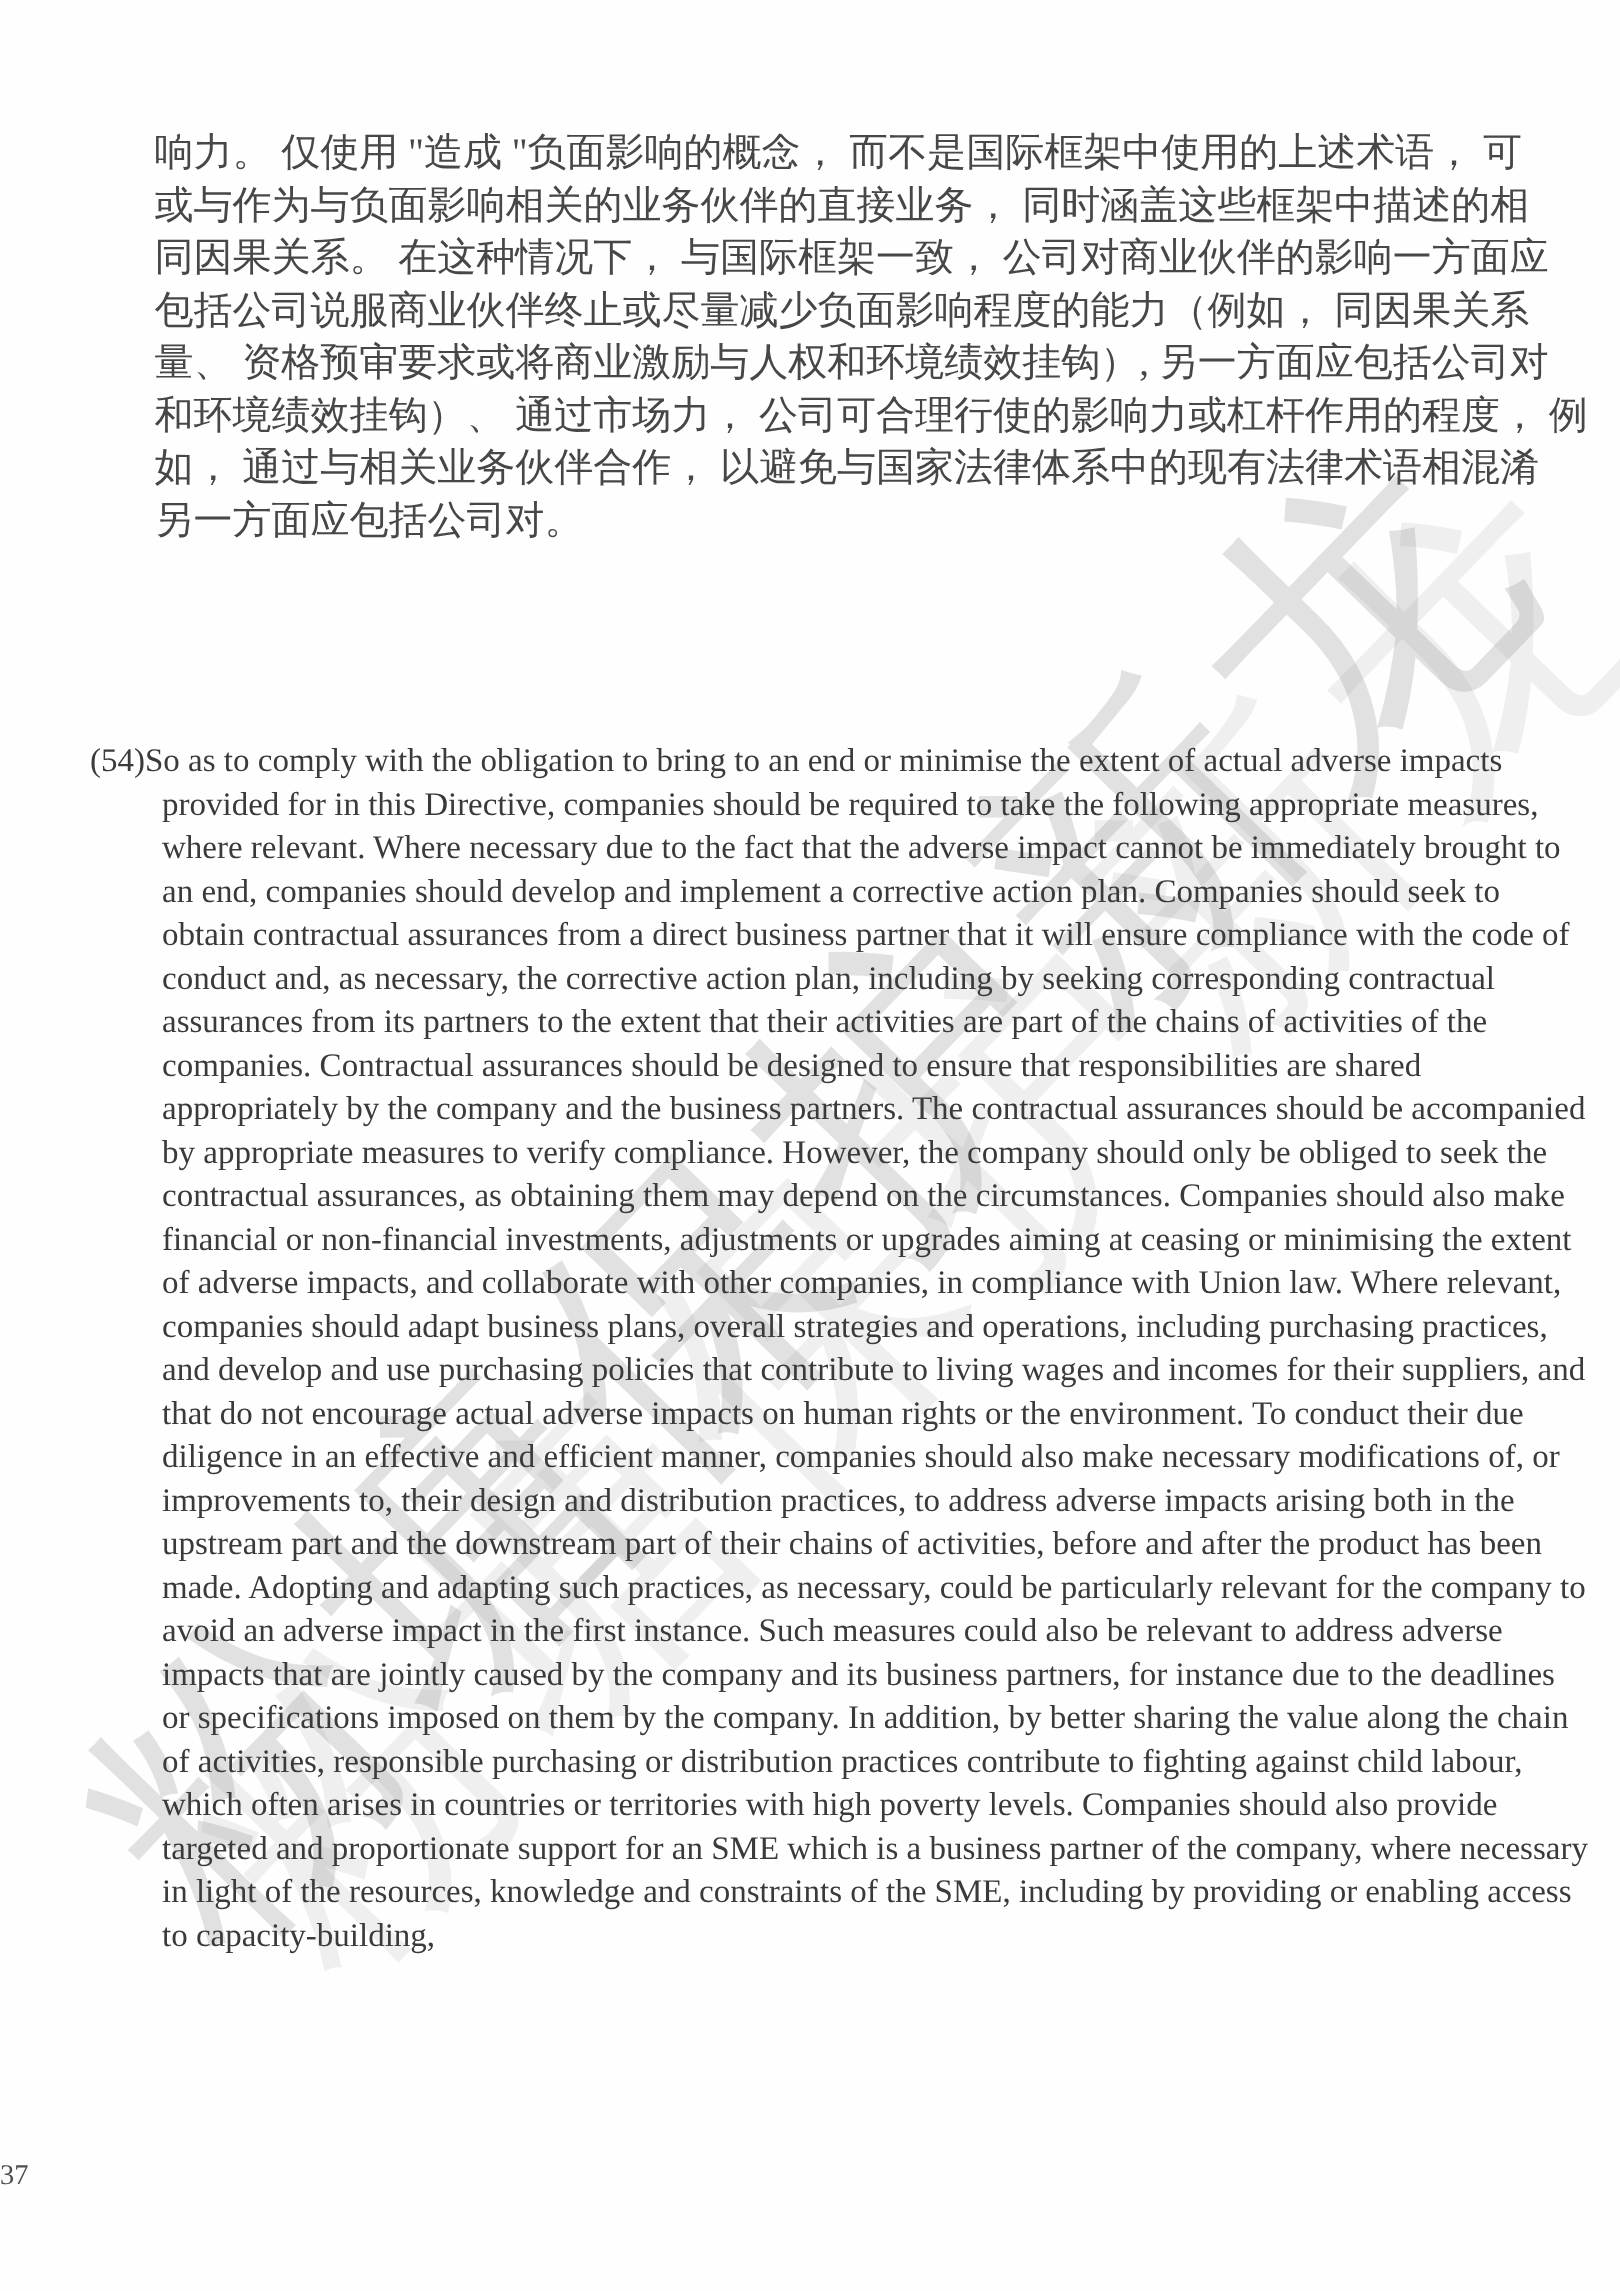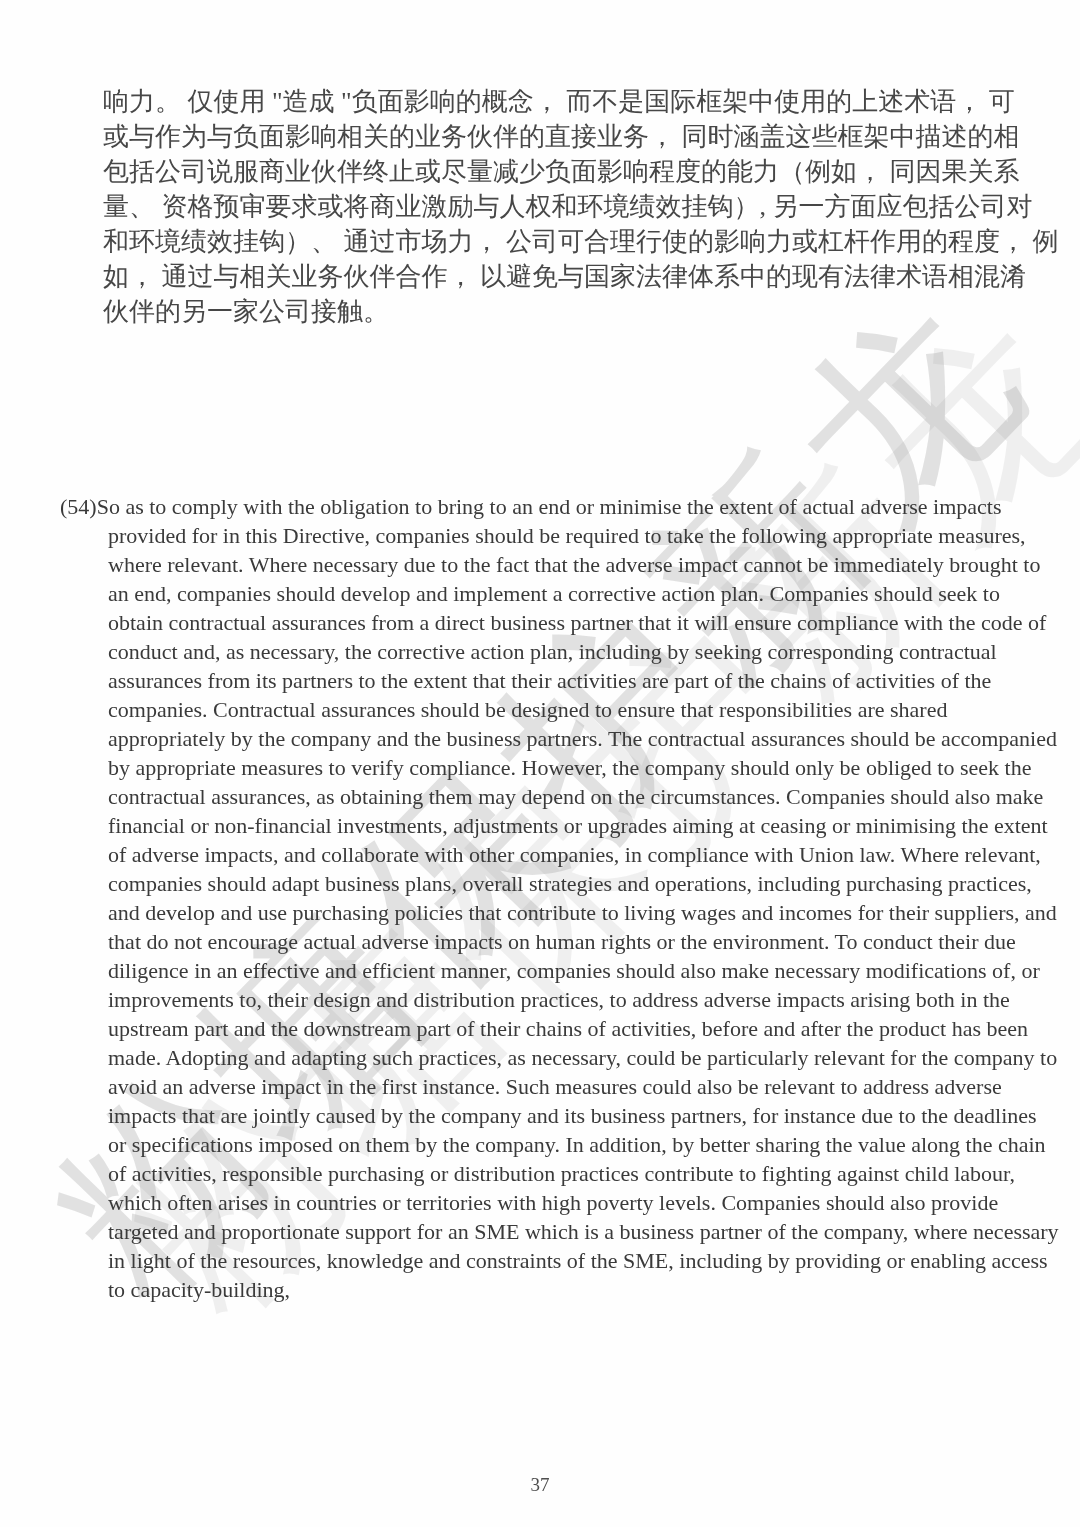--- a/index.html
+++ b/index.html
@@ -66,47 +66,47 @@
     color: #3a3a3a;
     text-align: left;
     padding-left: 48px;
     text-indent: -48px;
     margin-top: 16px;
   }
   .page-number {
     position: absolute;
     left: 0;
     right: 0;
-    top: 1474px;
-    text-align: center;
+    top: 1440px;
     font-size: 19px;
     color: #4e4e4e;
     z-index: 1;
   }
 </style>
 </head>
 <body>
 
 <div class="page">
 
   <div class="watermark-layer">
     <div class="watermark-line">粉塘保护新龙</div>
     <div class="watermark-line secondary">粉塘保护新龙</div>
   </div>
 
   <div class="content">
 
     <div class="cn-block">
       <div class="cn-line">响力。 仅使用 "造成 "负面影响的概念， 而不是国际框架中使用的上述术语， 可</div>
       <div class="cn-line">或与作为与负面影响相关的业务伙伴的直接业务， 同时涵盖这些框架中描述的相</div>
+      <div class="cn-line">同因果关系。 在这种情况下， 与国际框架一致， 公司对商业伙伴的影响一方面应</div>
       <div class="cn-line">包括公司说服商业伙伴终止或尽量减少负面影响程度的能力（例如， 同因果关系</div>
       <div class="cn-line">量、 资格预审要求或将商业激励与人权和环境绩效挂钩）, 另一方面应包括公司对</div>
       <div class="cn-line">和环境绩效挂钩）、 通过市场力， 公司可合理行使的影响力或杠杆作用的程度， 例</div>
       <div class="cn-line">如， 通过与相关业务伙伴合作， 以避免与国家法律体系中的现有法律术语相混淆</div>
-      <div class="cn-line">伙伴的另一家公司接触。</div>
+      <div class="cn-line">另一方面应包括公司对。</div>
     </div>
 
     <div class="en-block">
       <span>(54)</span><span>So as to comply with the obligation to bring to an end or minimise the extent of actual adverse impacts provided for in this Directive, companies should be required to take the following appropriate measures, where relevant. Where necessary due to the fact that the adverse impact cannot be immediately brought to an end, companies should develop and implement a corrective action plan. Companies should seek to obtain contractual assurances from a direct business partner that it will ensure compliance with the code of conduct and, as necessary, the corrective action plan, including by seeking corresponding contractual assurances from its partners to the extent that their activities are part of the chains of activities of the companies. Contractual assurances should be designed to ensure that responsibilities are shared appropriately by the company and the business partners. The contractual assurances should be accompanied by appropriate measures to verify compliance. However, the company should only be obliged to seek the contractual assurances, as obtaining them may depend on the circumstances. Companies should also make financial or non-financial investments, adjustments or upgrades aiming at ceasing or minimising the extent of adverse impacts, and collaborate with other companies, in compliance with Union law. Where relevant, companies should adapt business plans, overall strategies and operations, including purchasing practices, and develop and use purchasing policies that contribute to living wages and incomes for their suppliers, and that do not encourage actual adverse impacts on human rights or the environment. To conduct their due diligence in an effective and efficient manner, companies should also make necessary modifications of, or improvements to, their design and distribution practices, to address adverse impacts arising both in the upstream part and the downstream part of their chains of activities, before and after the product has been made. Adopting and adapting such practices, as necessary, could be particularly relevant for the company to avoid an adverse impact in the first instance. Such measures could also be relevant to address adverse impacts that are jointly caused by the company and its business partners, for instance due to the deadlines or specifications imposed on them by the company. In addition, by better sharing the value along the chain of activities, responsible purchasing or distribution practices contribute to fighting against child labour, which often arises in countries or territories with high poverty levels. Companies should also provide targeted and proportionate support for an SME which is a business partner of the company, where necessary in light of the resources, knowledge and constraints of the SME, including by providing or enabling access to capacity-building,</span>
     </div>
 
   </div>
 
   <div class="page-number">37</div>
 

